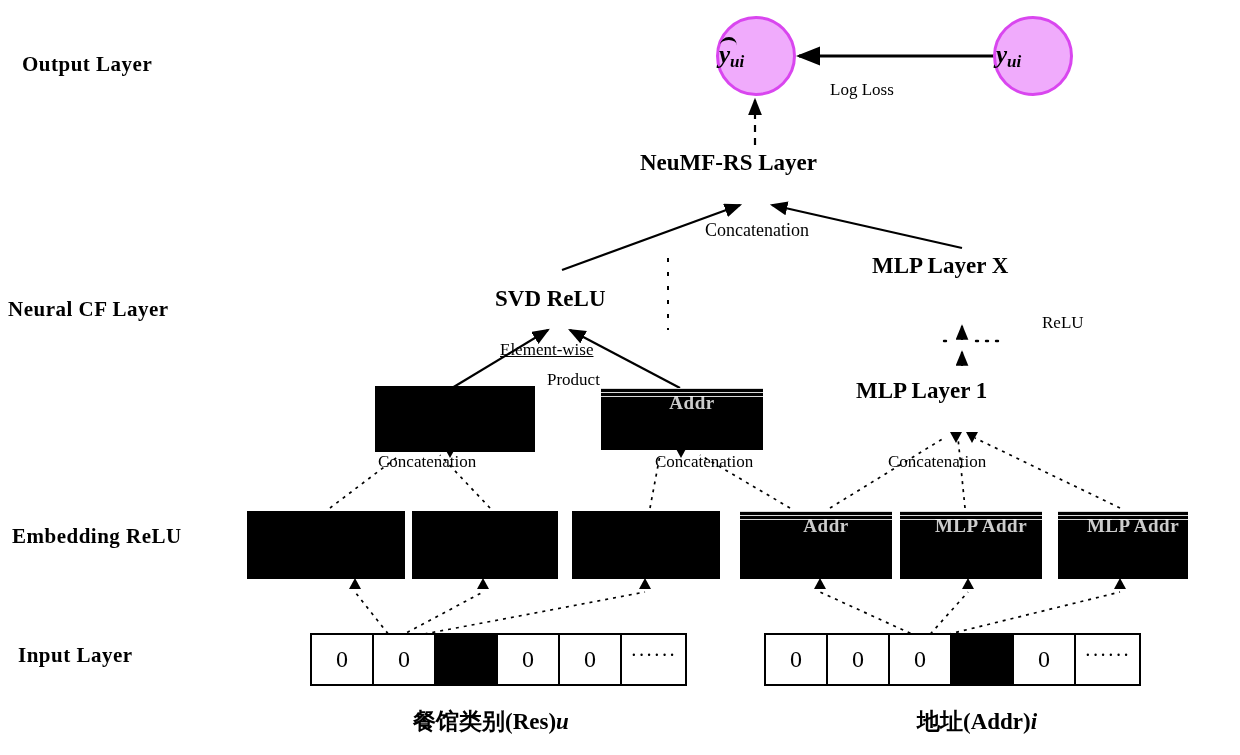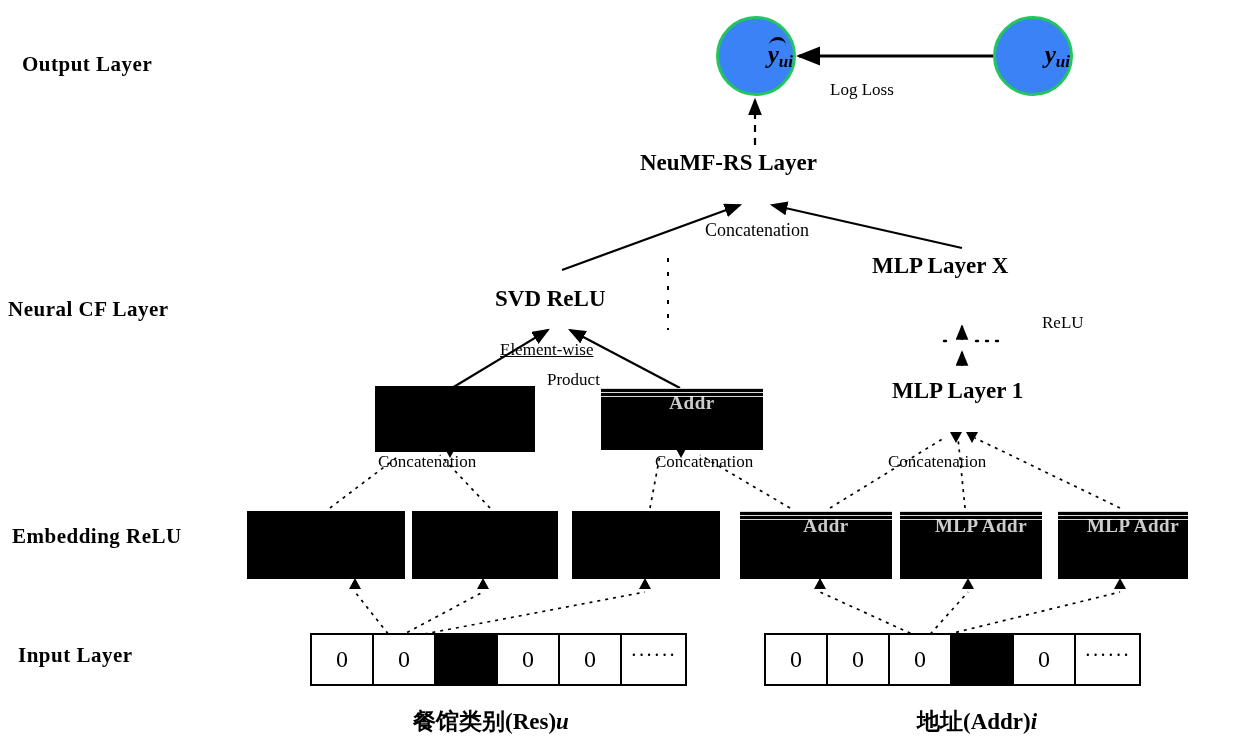--- a/index.html
+++ b/index.html
@@ -24,27 +24,27 @@
   .row-label {
     font-weight: bold;
     font-size: 21px;
     letter-spacing: 0.5px;
     white-space: nowrap;
     font-family: "Liberation Serif", "DejaVu Serif", serif;
   }
 
   
   .circle {
-    border: 3px solid #22c55e;
+    border: 3px solid #d946ef;
     border-radius: 50%;
     display: flex;
     align-items: center;
-    justify-content: flex-end;
+    justify-content: flex-start;
     box-sizing: border-box;
-    background: #3b82f6;
+    background: #f0abfc;
   }
   .circle-text {
     font-style: italic;
     font-weight: bold;
     font-size: 25px;
     line-height: 1;
     white-space: nowrap;
   }
   .hat {
     position: relative;
@@ -255,21 +255,21 @@
 
   <div class="abs node-text" style="left:495px; top:286px;">SVD ReLU</div>
 
   <div class="abs edge-label-sm" style="left:500px; top:340px;text-decoration:underline;">Element-wise</div>
   <div class="abs edge-label-sm" style="left:547px; top:370px;">Product</div>
 
   <div class="abs node-text" style="left:872px; top:253px;">MLP Layer X</div>
 
   <div class="abs edge-label-sm" style="left:1042px; top:313px;">ReLU</div>
 
-  <div class="abs node-text" style="left:892px; top:378px;font-family:Liberation Serif, serif;">MLP Layer 1</div>
+  <div class="abs node-text" style="left:856px; top:378px;font-family:Liberation Serif, serif;">MLP Layer 1</div>
 
   <div class="abs edge-label-sm" style="left:888px; top:452px;">Concatenation</div>
 
   <div class="abs block" style="left:375px; top:386px; width:160px; height:66px;">
     <span class="block-label"></span>
   </div>
 
   <div class="abs block striped" style="left:601px; top:388px; width:162px; height:62px;">
     <span class="block-label">Addr</span>
   </div>

